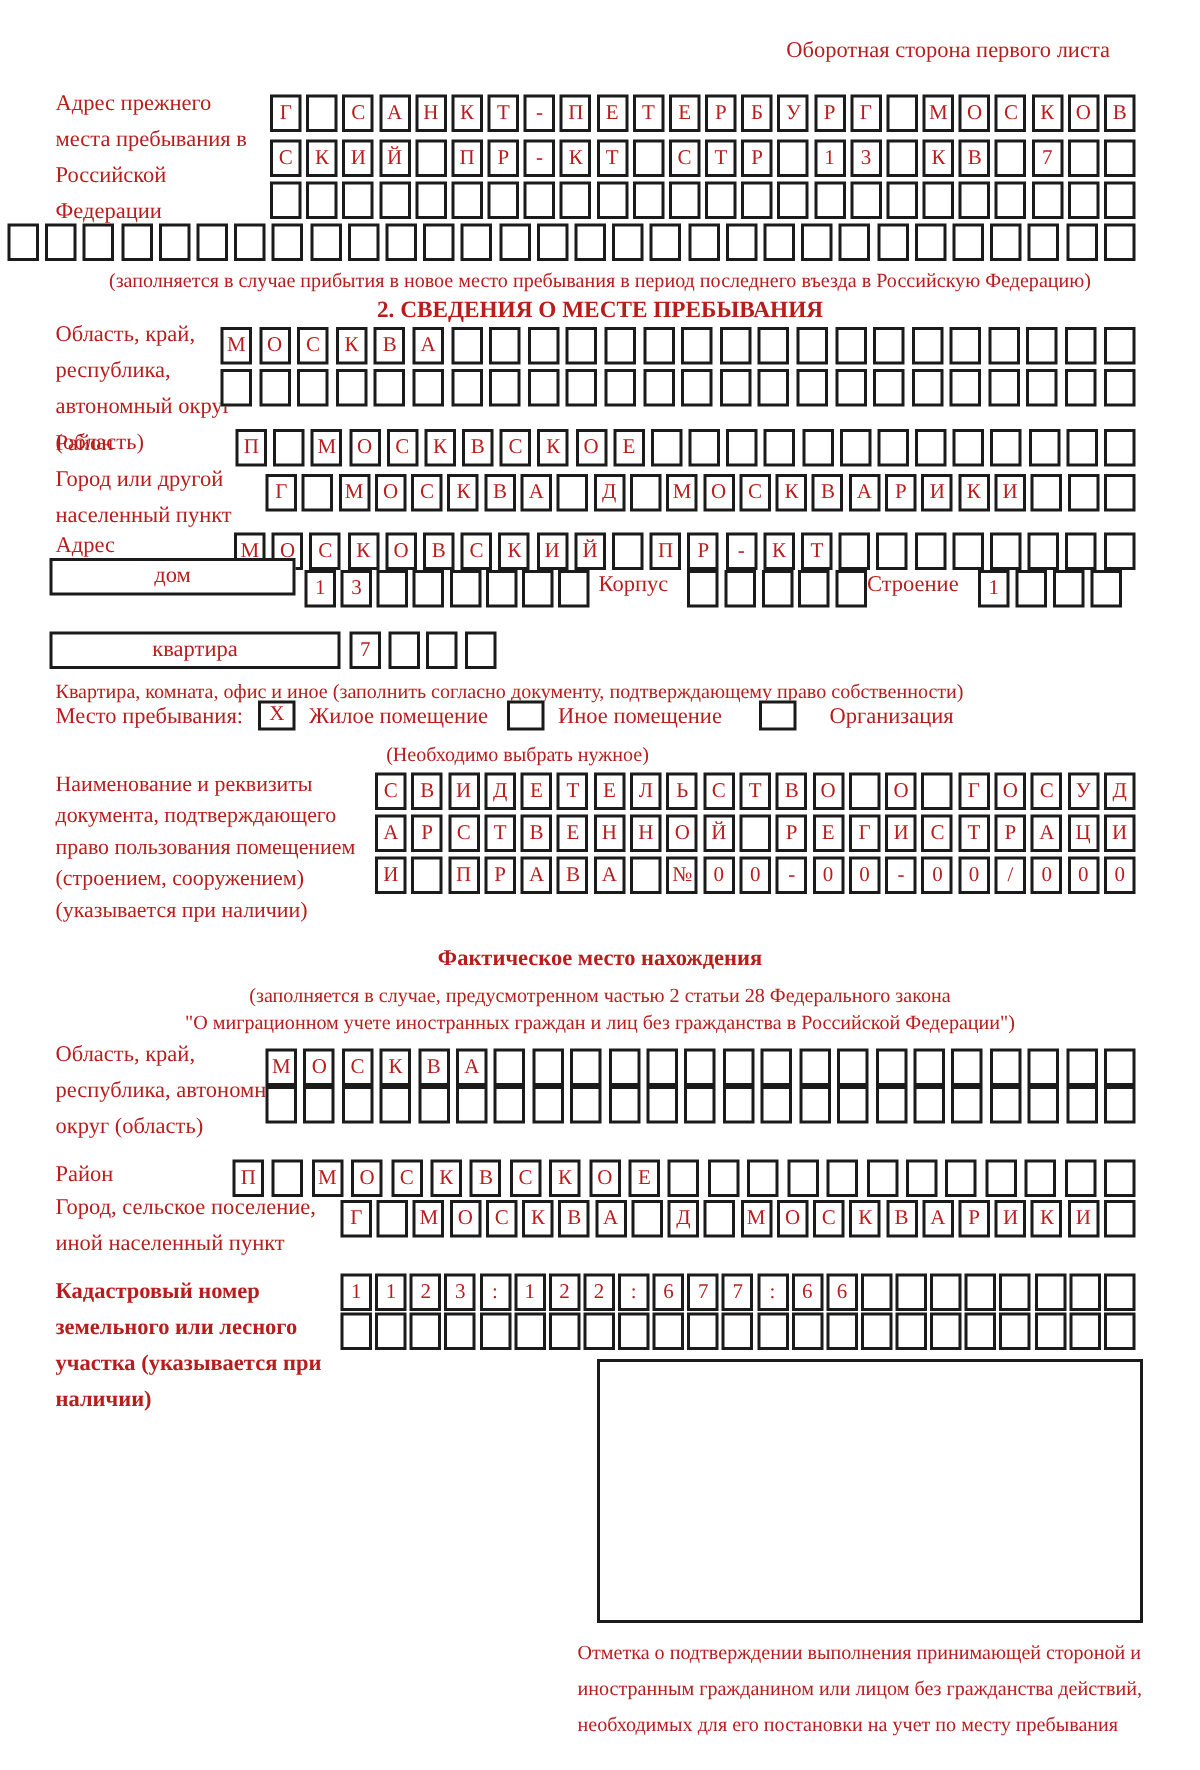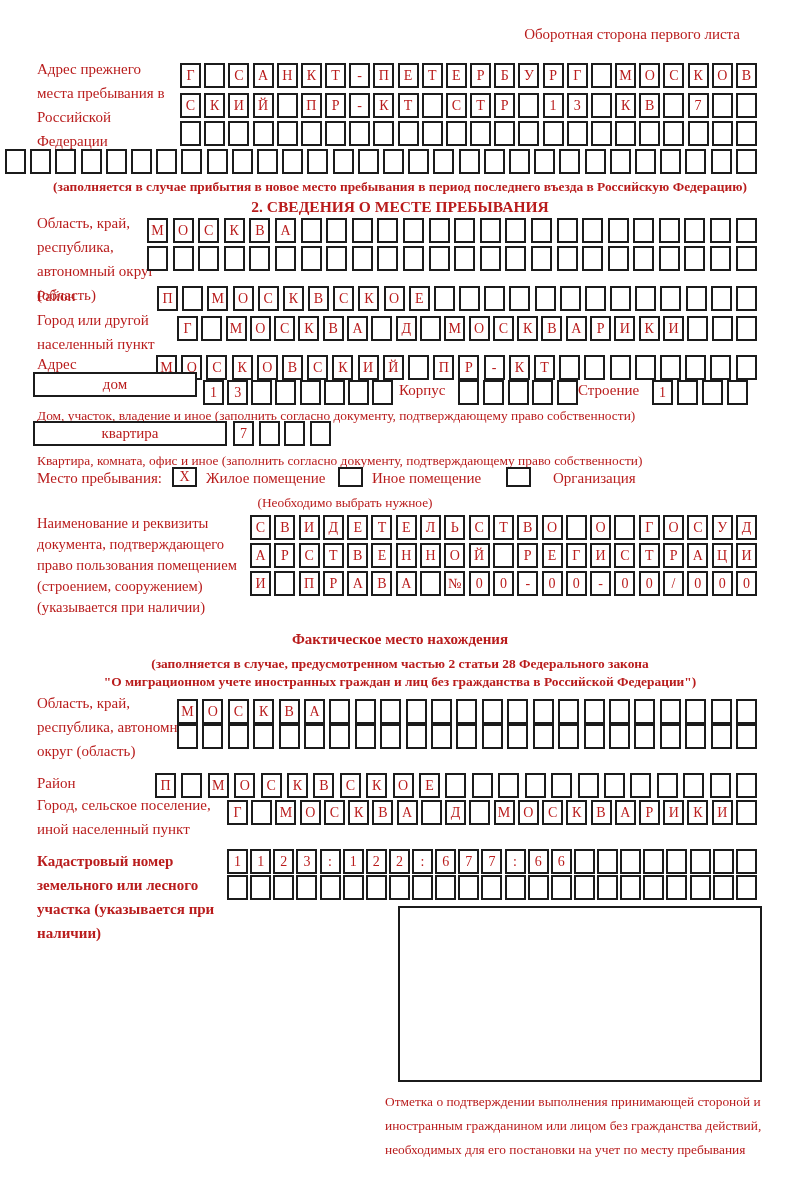--- a/index.html
+++ b/index.html
@@ -9,21 +9,21 @@
   .cellrow{display:flex;justify-content:space-between;}
   .cell{box-sizing:border-box;width:21px;height:25px;border:2px solid #1b1b1b;
         display:flex;align-items:center;justify-content:center;
         font-size:14px;line-height:1;background:#fff;}
   .labelbox{box-sizing:border-box;border:2px solid #1b1b1b;background:#fff;
         display:flex;align-items:center;justify-content:center;font-size:15px;}
   .checkbox{box-sizing:border-box;width:25px;height:20px;border:2px solid #1b1b1b;background:#fff;
         display:flex;align-items:center;justify-content:center;font-size:14px;line-height:1;}
   .lbl{line-height:24px;}
   .note{font-size:13.4px;line-height:17px;}
-  .ctr{left:0;width:800px;text-align:center;font-weight:bold;}
+  .ctr{left:0;width:800px;text-align:center;}
   .title{font-weight:bold;font-size:15.5px;}
   .doc-lbl{line-height:21px;font-size:14.6px;}
   .stampbox{box-sizing:border-box;border:2px solid #1b1b1b;background:#fff;}
 </style>
 </head>
 <body>
 
 <div id="page">
 
   <div class="abs" style="left:0;top:26px;width:740px;text-align:right;">Оборотная сторона первого листа</div>
@@ -300,21 +300,20 @@
       <span class="cell"></span>
       <span class="cell"></span>
     </div>
   <div class="abs" style="left:578px;top:382px;">Строение</div>
   <div class="abs cellrow" style="left:652px;top:380px;width:96px;">
       <span class="cell">1</span>
       <span class="cell"></span>
       <span class="cell"></span>
       <span class="cell"></span>
     </div>
-  <div class="abs note" style="left:37px;top:407px;width:740px;">Дом, участок, владение и иное (заполнить согласно документу, подтверждающему право собственности)</div>
 
   <div class="abs labelbox" style="left:33px;top:421px;width:194px;height:25px;">квартира</div>
   <div class="abs cellrow" style="left:233px;top:421px;width:98px;">
       <span class="cell">7</span>
       <span class="cell"></span>
       <span class="cell"></span>
       <span class="cell"></span>
     </div>
   <div class="abs note" style="left:37px;top:452px;width:740px;">Квартира, комната, офис и иное (заполнить согласно документу, подтверждающему право собственности)</div>
 

